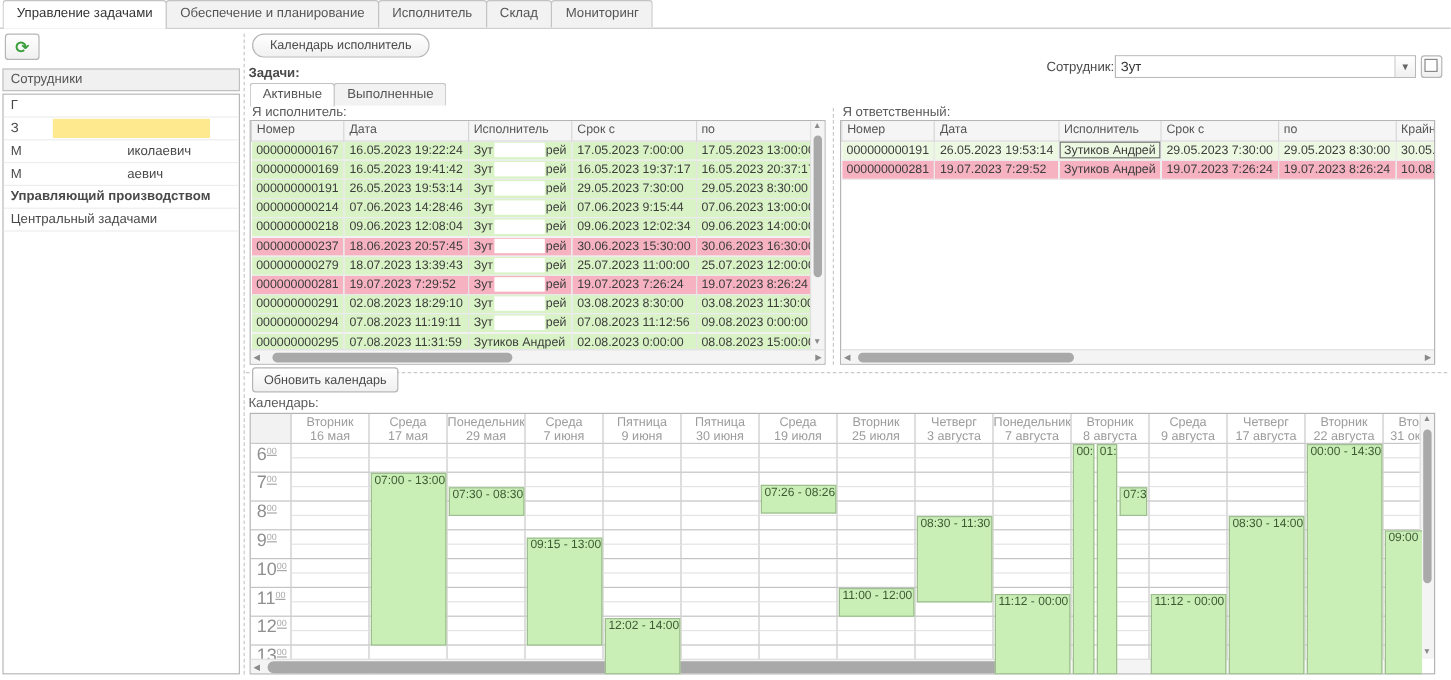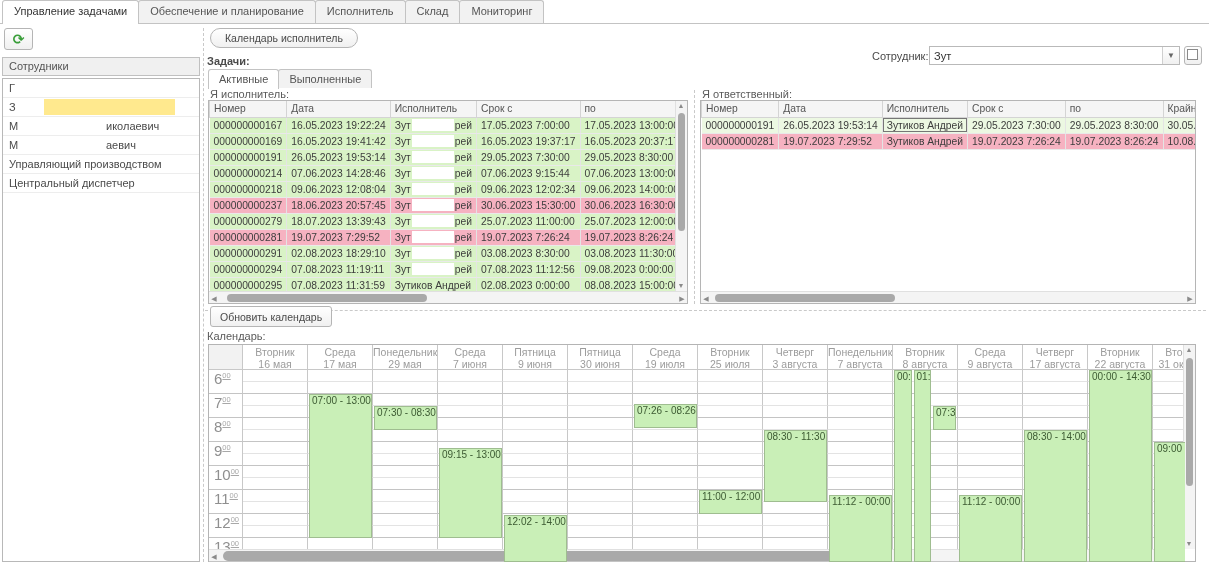--- a/index.html
+++ b/index.html
@@ -128,22 +128,22 @@
   <div class="btn emp-open">
     <span class="ico-open"></span>
   </div>
 
   <div class="side-title">Сотрудники</div>
   <div class="side-list" id="sideList">
       <div class="side-item"><span style="position: relative;">Г</span></div>
       <div class="side-item"><div class="hl" style="background: rgb(255, 233, 142);"></div><span style="position: relative;">З</span></div>
       <div class="side-item"><span style="position: relative;">М</span><span class="frag">иколаевич</span></div>
       <div class="side-item"><span style="position: relative;">М</span><span class="frag">аевич</span></div>
-      <div class="side-item"><span style="position: relative;">Управляющий производством</span></div>
-      <div class="side-item"><span style="position: relative;">Центральный диспетчер</span></div>
+      <div class="side-item"><span style="position: relative; font-weight: bold;">Управляющий производством</span></div>
+      <div class="side-item"><span style="position: relative;">Центральный задачами</span></div>
     </div>
 
   <div class="dash-v" style="left:203px;top:28px;height:534px;"></div>
   <div class="dash-v" style="left:694px;top:90px;height:214px;"></div>
   <div class="dash-h" style="left:205px;top:310px;width:1001px;"></div>
 
   <span class="lbl b" style="left:207px;top:55px;">Задачи:</span>
   <div class="subtabs" id="subtabs">
       <div class="subtab active">Активные</div>
       <div class="subtab">Выполненные</div>

